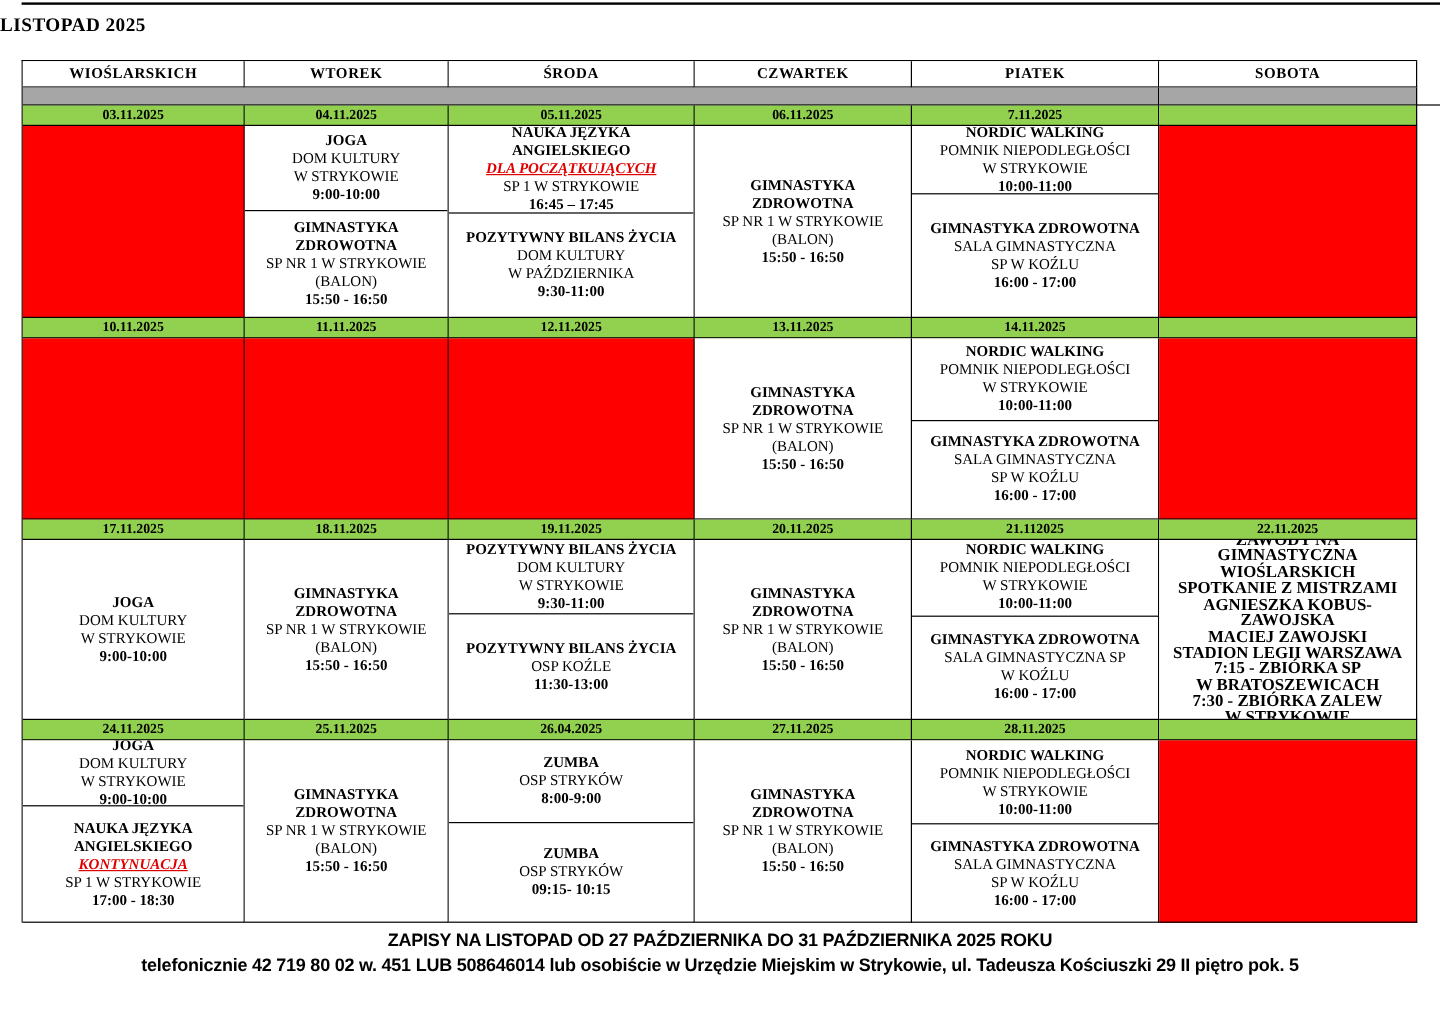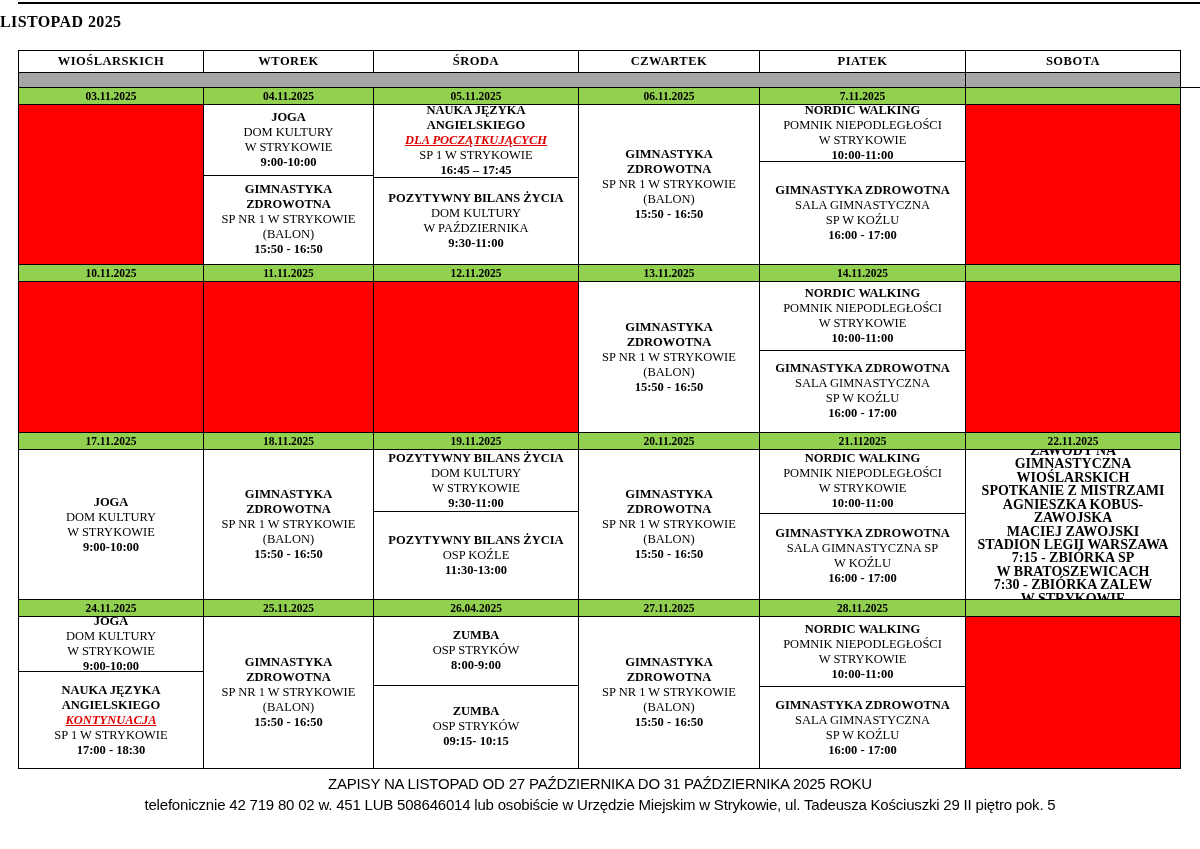--- a/index.html
+++ b/index.html
@@ -40,21 +40,21 @@
     text-align: center; padding: 2px 2px; line-height: 15px; font-size: 12.5px; overflow: hidden;
   }
   .event + .event { border-top: 1px solid #000; }
   .event.dense { line-height: 13.4px; font-size: 14px; padding: 18px 1px; }
   .line.bold { font-weight: bold; }
   .line.regular { font-weight: normal; }
   .line.red-italic { font-weight: bold; font-style: italic; color: var(--redtext); text-decoration: underline; }
   .right-rule { position: absolute; left: 1180px; top: 87px; width: 20px; border-top: 1px solid #000; }
   .footer {
     position: absolute; top: 773px; left: 0; width: 100%; text-align: center;
-    font-family: "Liberation Sans", sans-serif; font-weight: normal;
+    font-family: "Liberation Sans", sans-serif; font-weight: bold;
     font-size: 15px; line-height: 21px; letter-spacing: -0.2px;
   }
 </style>
 </head>
 <body>
 
 <div class="page">
   <div class="top-rule"></div>
   <div class="title">LISTOPAD 2025</div>
   <div class="schedule" id="schedule">

